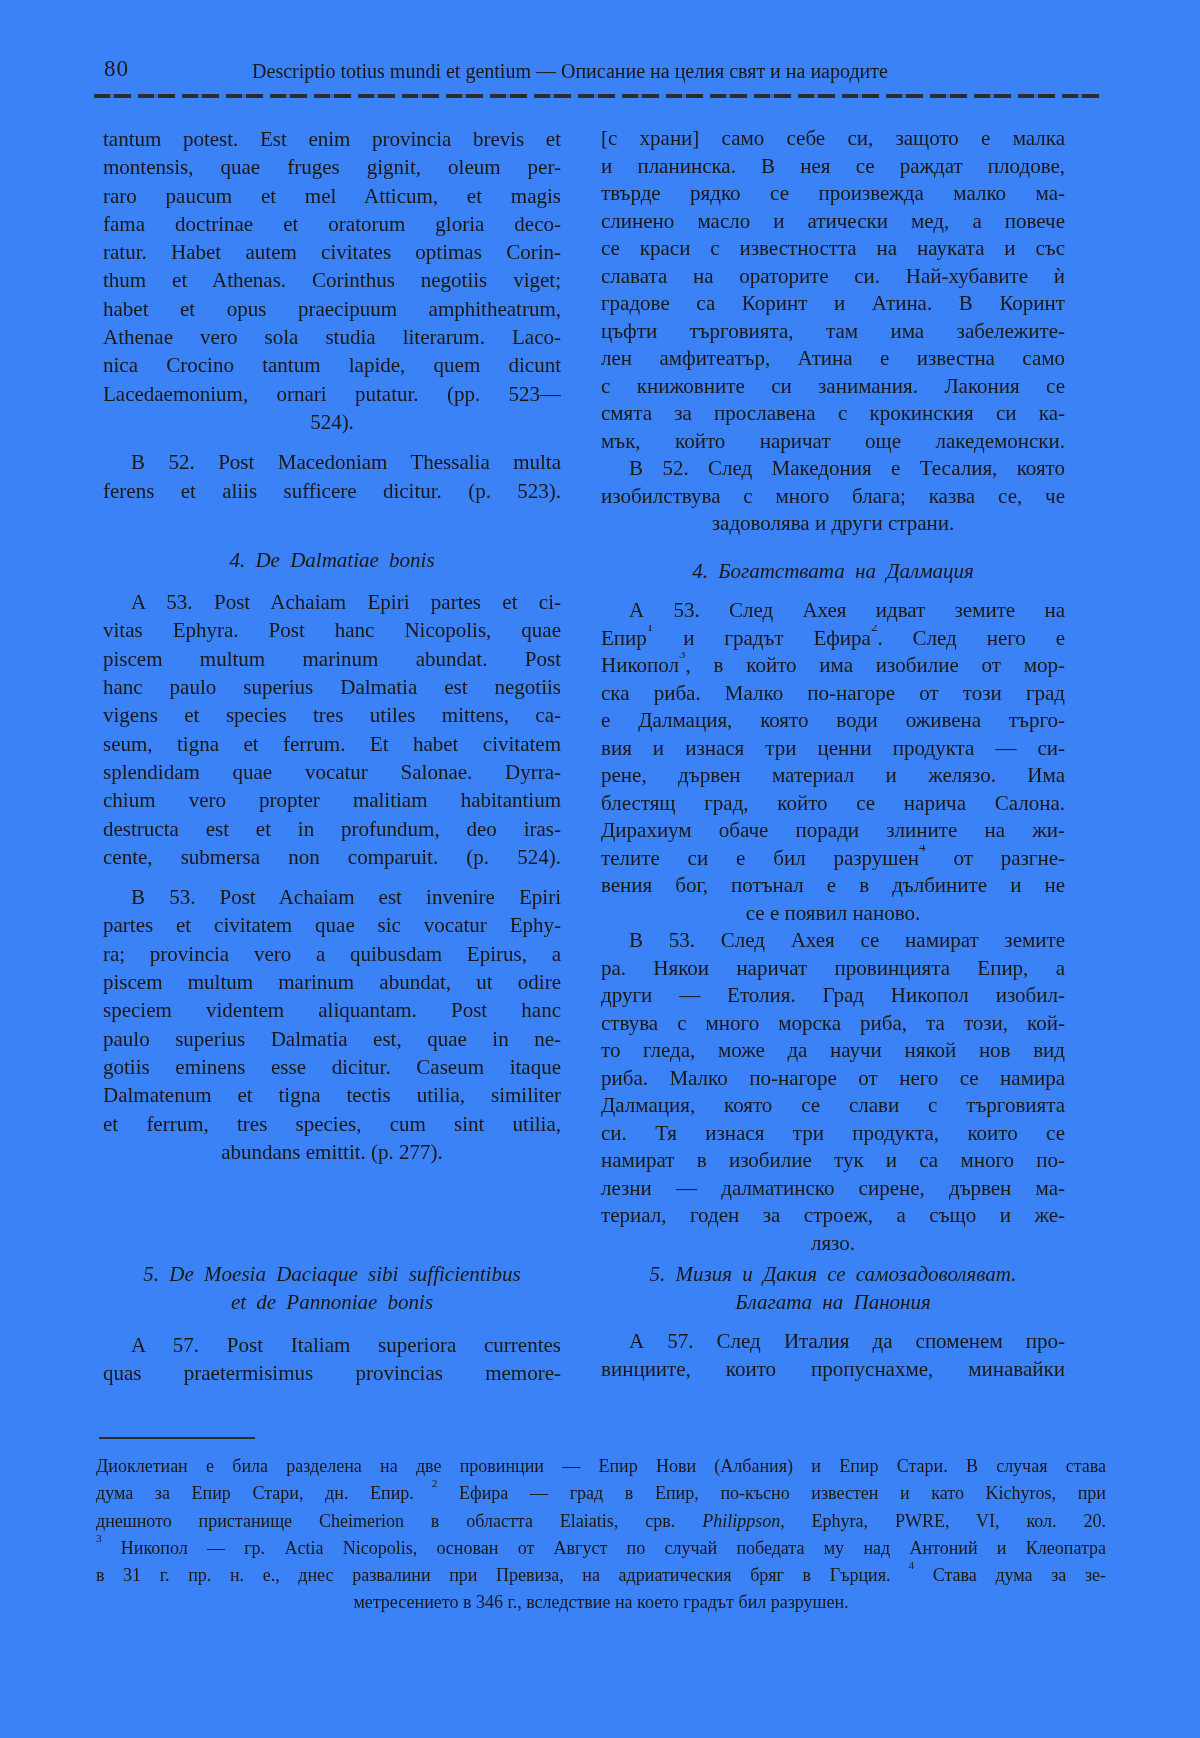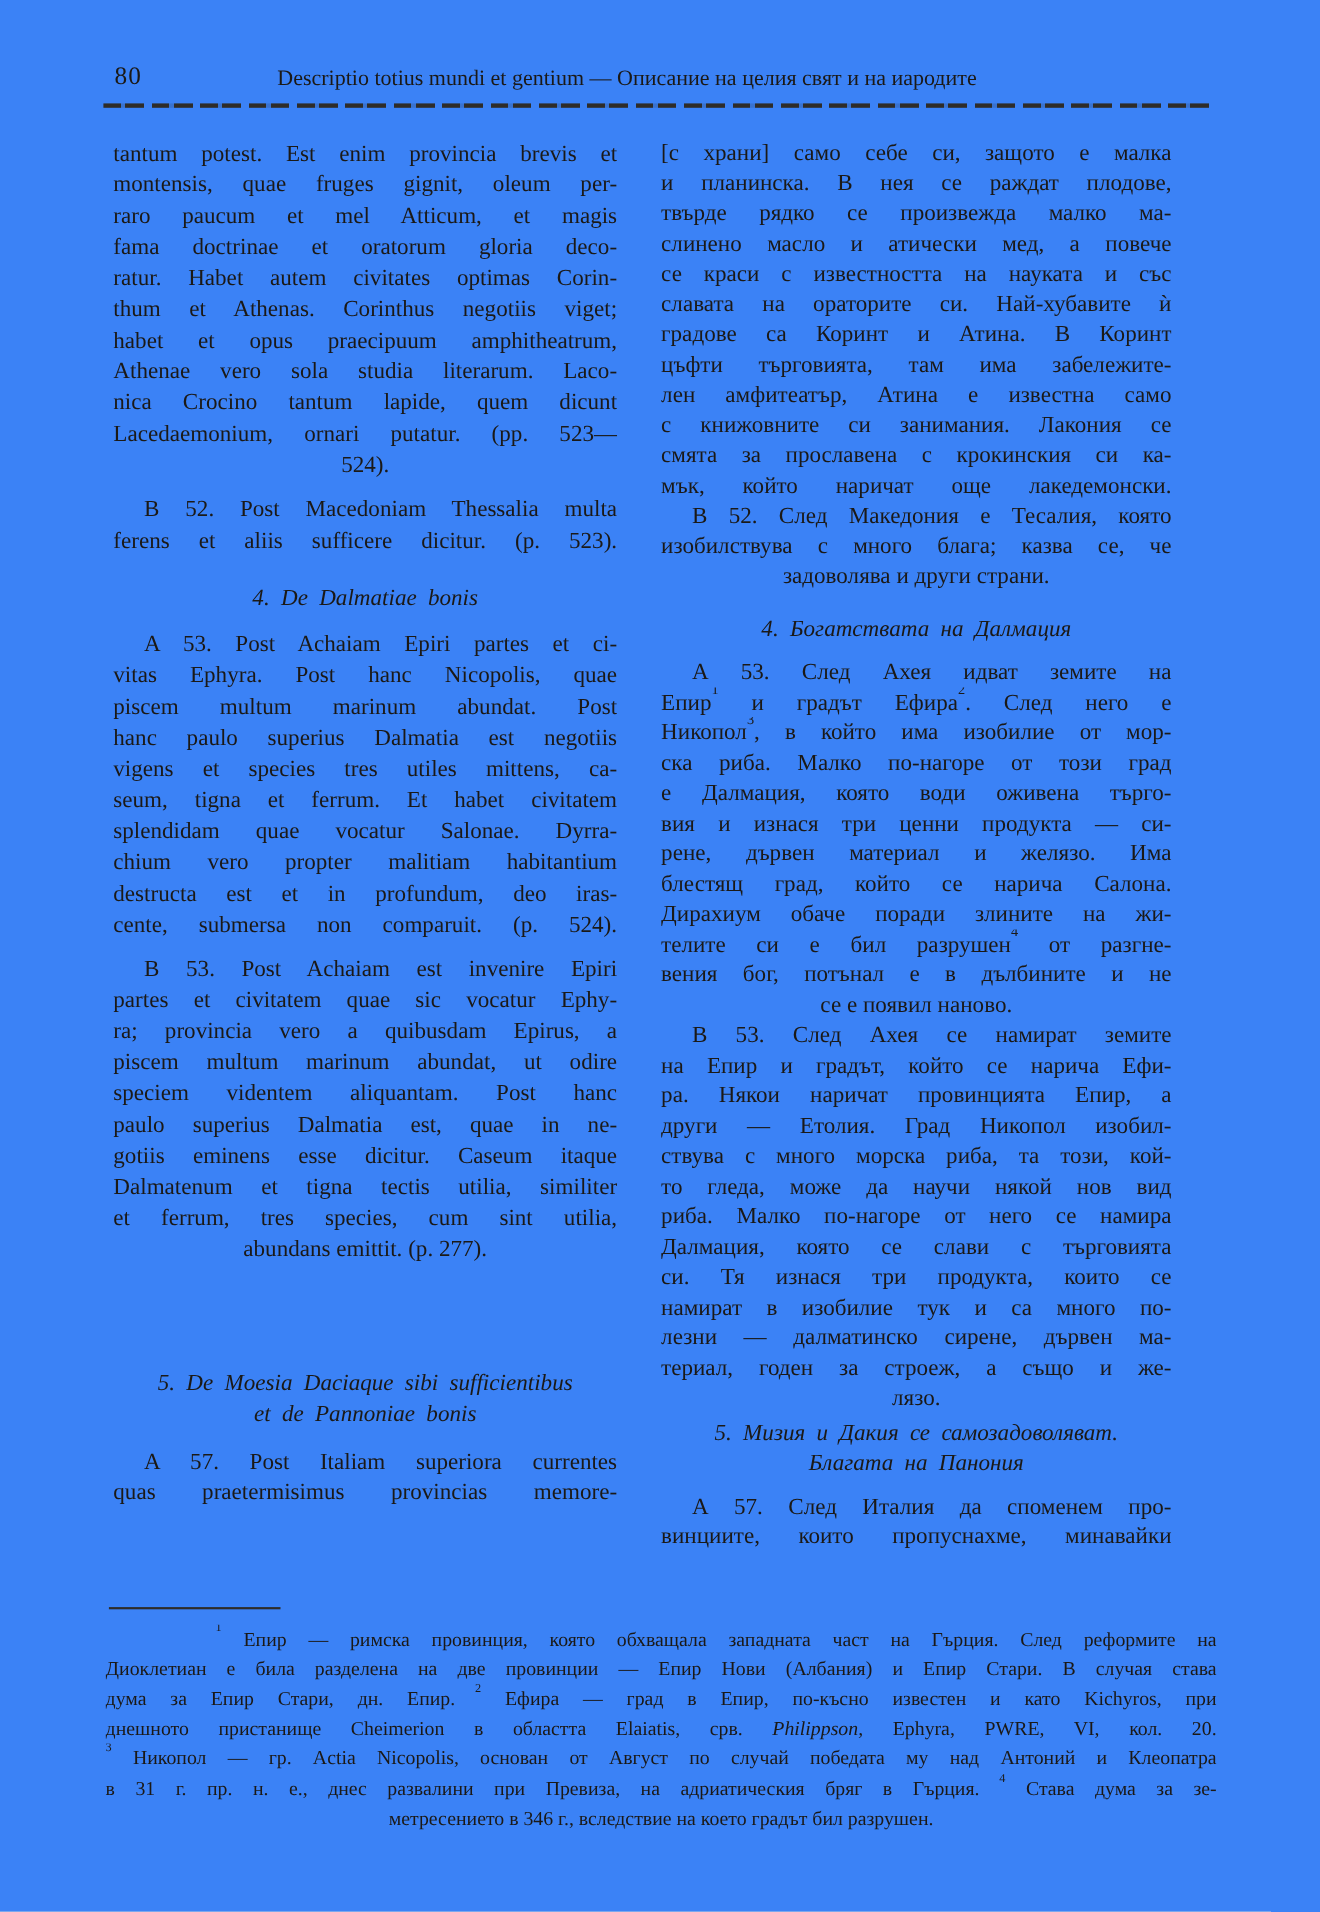--- a/index.html
+++ b/index.html
@@ -27,21 +27,21 @@
   .col-right{width:464px;}
   .line{font-size:21px;overflow:hidden;}
   .col-left .line{line-height:28.3px;}
   .col-right .line{line-height:27.5px;}
   .jline{text-align:justify;text-align-last:justify;}
   .shortline{text-align:center;}
   .indent{text-indent:28px;}
   .heading{font-style:italic;}
   .heading .line{text-align:center;word-spacing:5px;}
   .b-l-1{margin-top:12px;}
-  .b-l-2{margin-top:24px;margin-bottom:14px;}
+  .b-l-2{margin-top:41px;margin-bottom:14px;}
   .b-l-4{margin-top:12px;}
   .b-l-5{margin-top:94px;margin-bottom:14px;}
   .b-r-2{margin-top:20px;margin-bottom:12px;}
   .b-r-5{margin-top:4px;margin-bottom:12px;}
   sup{font-size:0.62em;line-height:0;position:relative;top:-0.45em;}
   .footnote-rule{margin:50px 0 0 99px;width:156px;border-top:2px solid #2e2c29;}
   .footnotes{margin:14px 0 0 96px;width:1010px;}
   .footnotes .line{font-size:18px;line-height:27.2px;}
   .footnotes .indent{text-indent:100px;}
 </style>
@@ -142,21 +142,20 @@
           <div class="line jline">вия и изнася три ценни продукта — си-</div>
           <div class="line jline">рене, дървен материал и желязо. Има</div>
           <div class="line jline">блестящ град, който се нарича Салона.</div>
           <div class="line jline">Дирахиум обаче поради злините на жи-</div>
           <div class="line jline">телите си е бил разрушен<sup>4</sup> от разгне-</div>
           <div class="line jline">вения бог, потънал е в дълбините и не</div>
           <div class="line shortline">се е появил наново.</div>
         </div>
         <div class="para b-r-4">
           <div class="line jline indent">В 53. След Ахея се намират земите</div>
-          <div class="line jline">на Епир и градът, който се нарича Ефи-</div>
           <div class="line jline">ра. Някои наричат провинцията Епир, а</div>
           <div class="line jline">други — Етолия. Град Никопол изобил-</div>
           <div class="line jline">ствува с много морска риба, та този, кой-</div>
           <div class="line jline">то гледа, може да научи някой нов вид</div>
           <div class="line jline">риба. Малко по-нагоре от него се намира</div>
           <div class="line jline">Далмация, която се слави с търговията</div>
           <div class="line jline">си. Тя изнася три продукта, които се</div>
           <div class="line jline">намират в изобилие тук и са много по-</div>
           <div class="line jline">лезни — далматинско сирене, дървен ма-</div>
           <div class="line jline">териал, годен за строеж, а също и же-</div>
@@ -169,21 +168,20 @@
         <div class="para b-r-6">
           <div class="line jline indent">А 57. След Италия да споменем про-</div>
           <div class="line jline">винциите, които пропуснахме, минавайки</div>
         </div>
       </div>
   </div>
 
   <div class="footnote-rule"></div>
   <div class="footnotes" id="footnotes">
       <div class="para b-f-0">
-        <div class="line jline indent"><sup>1</sup> Епир — римска провинция, която обхващала западната част на Гърция. След реформите на</div>
         <div class="line jline">Диоклетиан е била разделена на две провинции — Епир Нови (Албания) и Епир Стари. В случая става</div>
         <div class="line jline">дума за Епир Стари, дн. Епир. <sup>2</sup> Ефира — град в Епир, по-късно известен и като Kichyros, при</div>
         <div class="line jline">днешното пристанище Cheimerion в областта Elaiatis, срв. <i>Philippson,</i> Ephyra, PWRE, VI, кол. 20.</div>
         <div class="line jline"><sup>3</sup> Никопол — гр. Actia Nicopolis, основан от Август по случай победата му над Антоний и Клеопатра</div>
         <div class="line jline">в 31 г. пр. н. е., днес развалини при Превиза, на адриатическия бряг в Гърция. <sup>4</sup> Става дума за зе-</div>
         <div class="line shortline">метресението в 346 г., вследствие на което градът бил разрушен.</div>
       </div>
     </div>
 </div>
 

